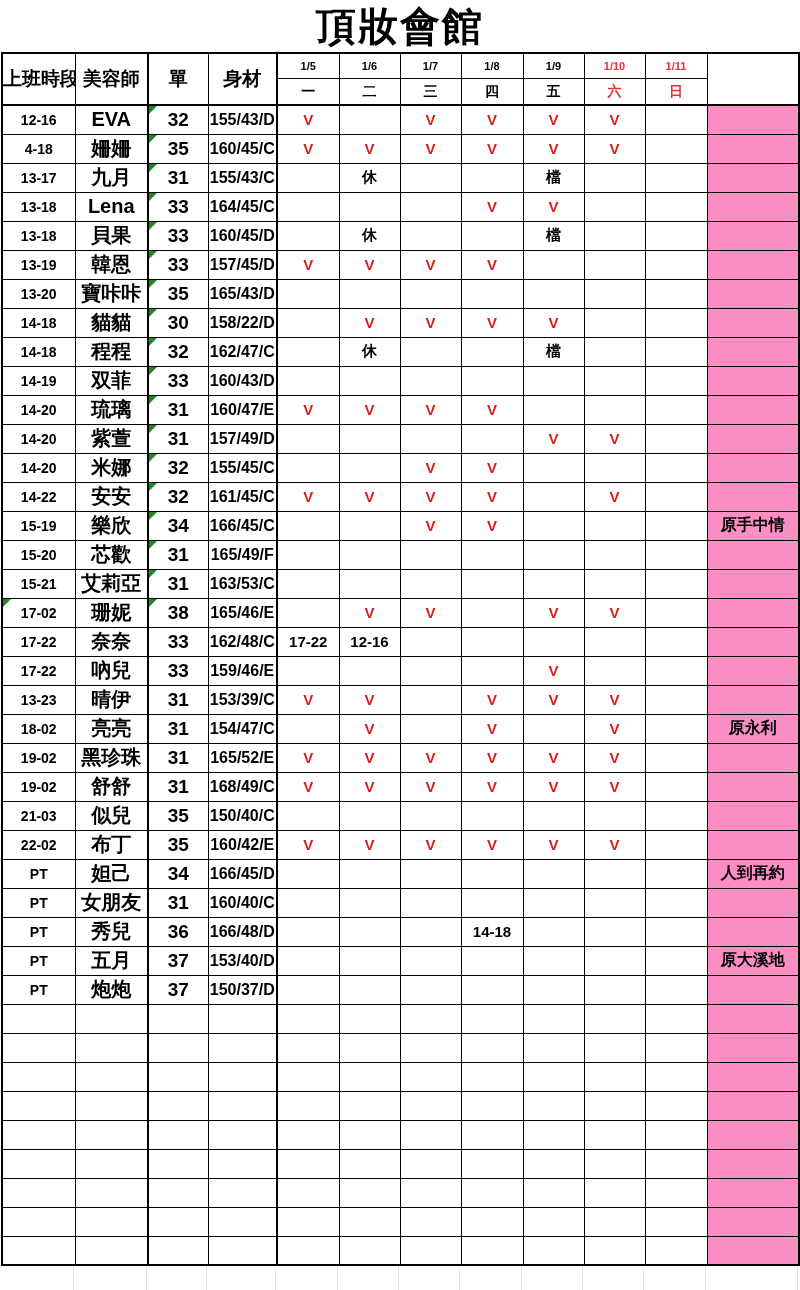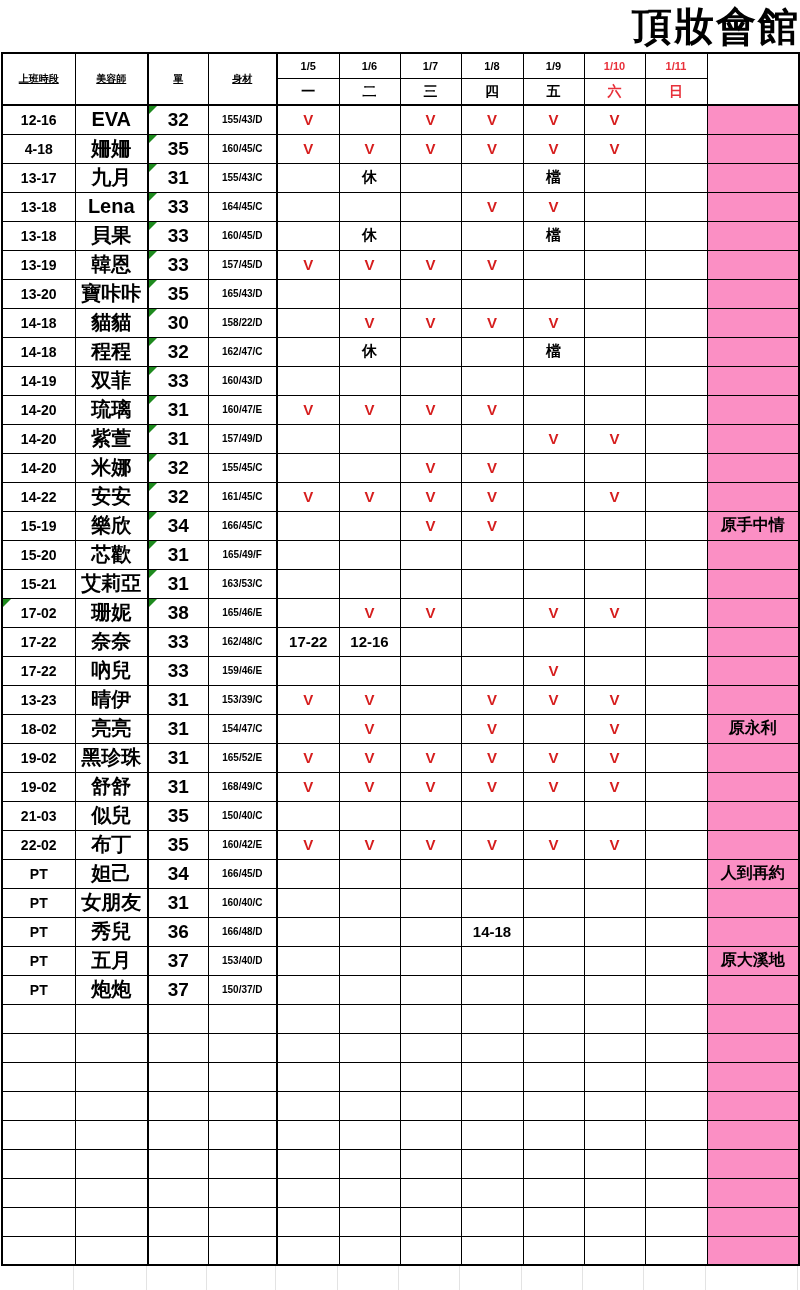--- a/index.html
+++ b/index.html
@@ -3,21 +3,21 @@
 <meta charset="utf-8">
 <style>
   html,body{margin:0;padding:0;background:#fff;}
   body{
     width:800px;height:1290px;
     font-family:"Liberation Sans","DejaVu Sans",sans-serif;
     color:#000;
   }
   .sheet{width:800px;height:1290px;background:#fff;overflow:hidden;}
   .title{
-    height:52px;line-height:52px;text-align:right;
+    height:52px;line-height:52px;text-align:center;
     font-size:40px;font-weight:bold;letter-spacing:2px;
   }
   table{
     border-collapse:collapse;table-layout:fixed;
     width:797px;margin-left:1px;
     border:2px solid #000;
   }
   th,td{
     border:1px solid #000;
     padding:0;margin:0;
@@ -25,28 +25,28 @@
     font-weight:bold;color:#000;
     position:relative;
     overflow:hidden;white-space:nowrap;
   }
   thead th{background:#fff;}
   thead tr.date-row th{height:24px;}
   thead tr.weekday-row th{height:25px;}
   tbody tr{height:29px;}
   tbody tr:first-child td{border-top-width:2px;}
   .bthick{border-right-width:2px;}
-  .head-label{font-size:10px;text-decoration:underline;}
+  .head-label{font-size:19px;}
   .date-h{font-size:11px;}
   .weekday-h{font-size:14px;}
   .red{color:var(--holiday-red,#e8303a);margin-top:32px;}
   .time{font-size:14px;}
   .name{font-size:20px;}
   .orders{font-size:19px;}
-  .figure{font-size:10px;}
+  .figure{font-size:16px;}
   .mark{font-size:15px;}
   .vmark{color:var(--mark-red,#d61e1e);font-size:15px;}
   .note{background:var(--pink,#fb8fc4);font-size:16px;}
   .tri{
     position:absolute;left:0;top:0;width:0;height:0;
     border-top:8px solid var(--green,#1e8a1e);
     border-right:8px solid transparent;
   }
   #below-grid{display:flex;height:26px;margin-left:1px;}
   #below-grid div{

